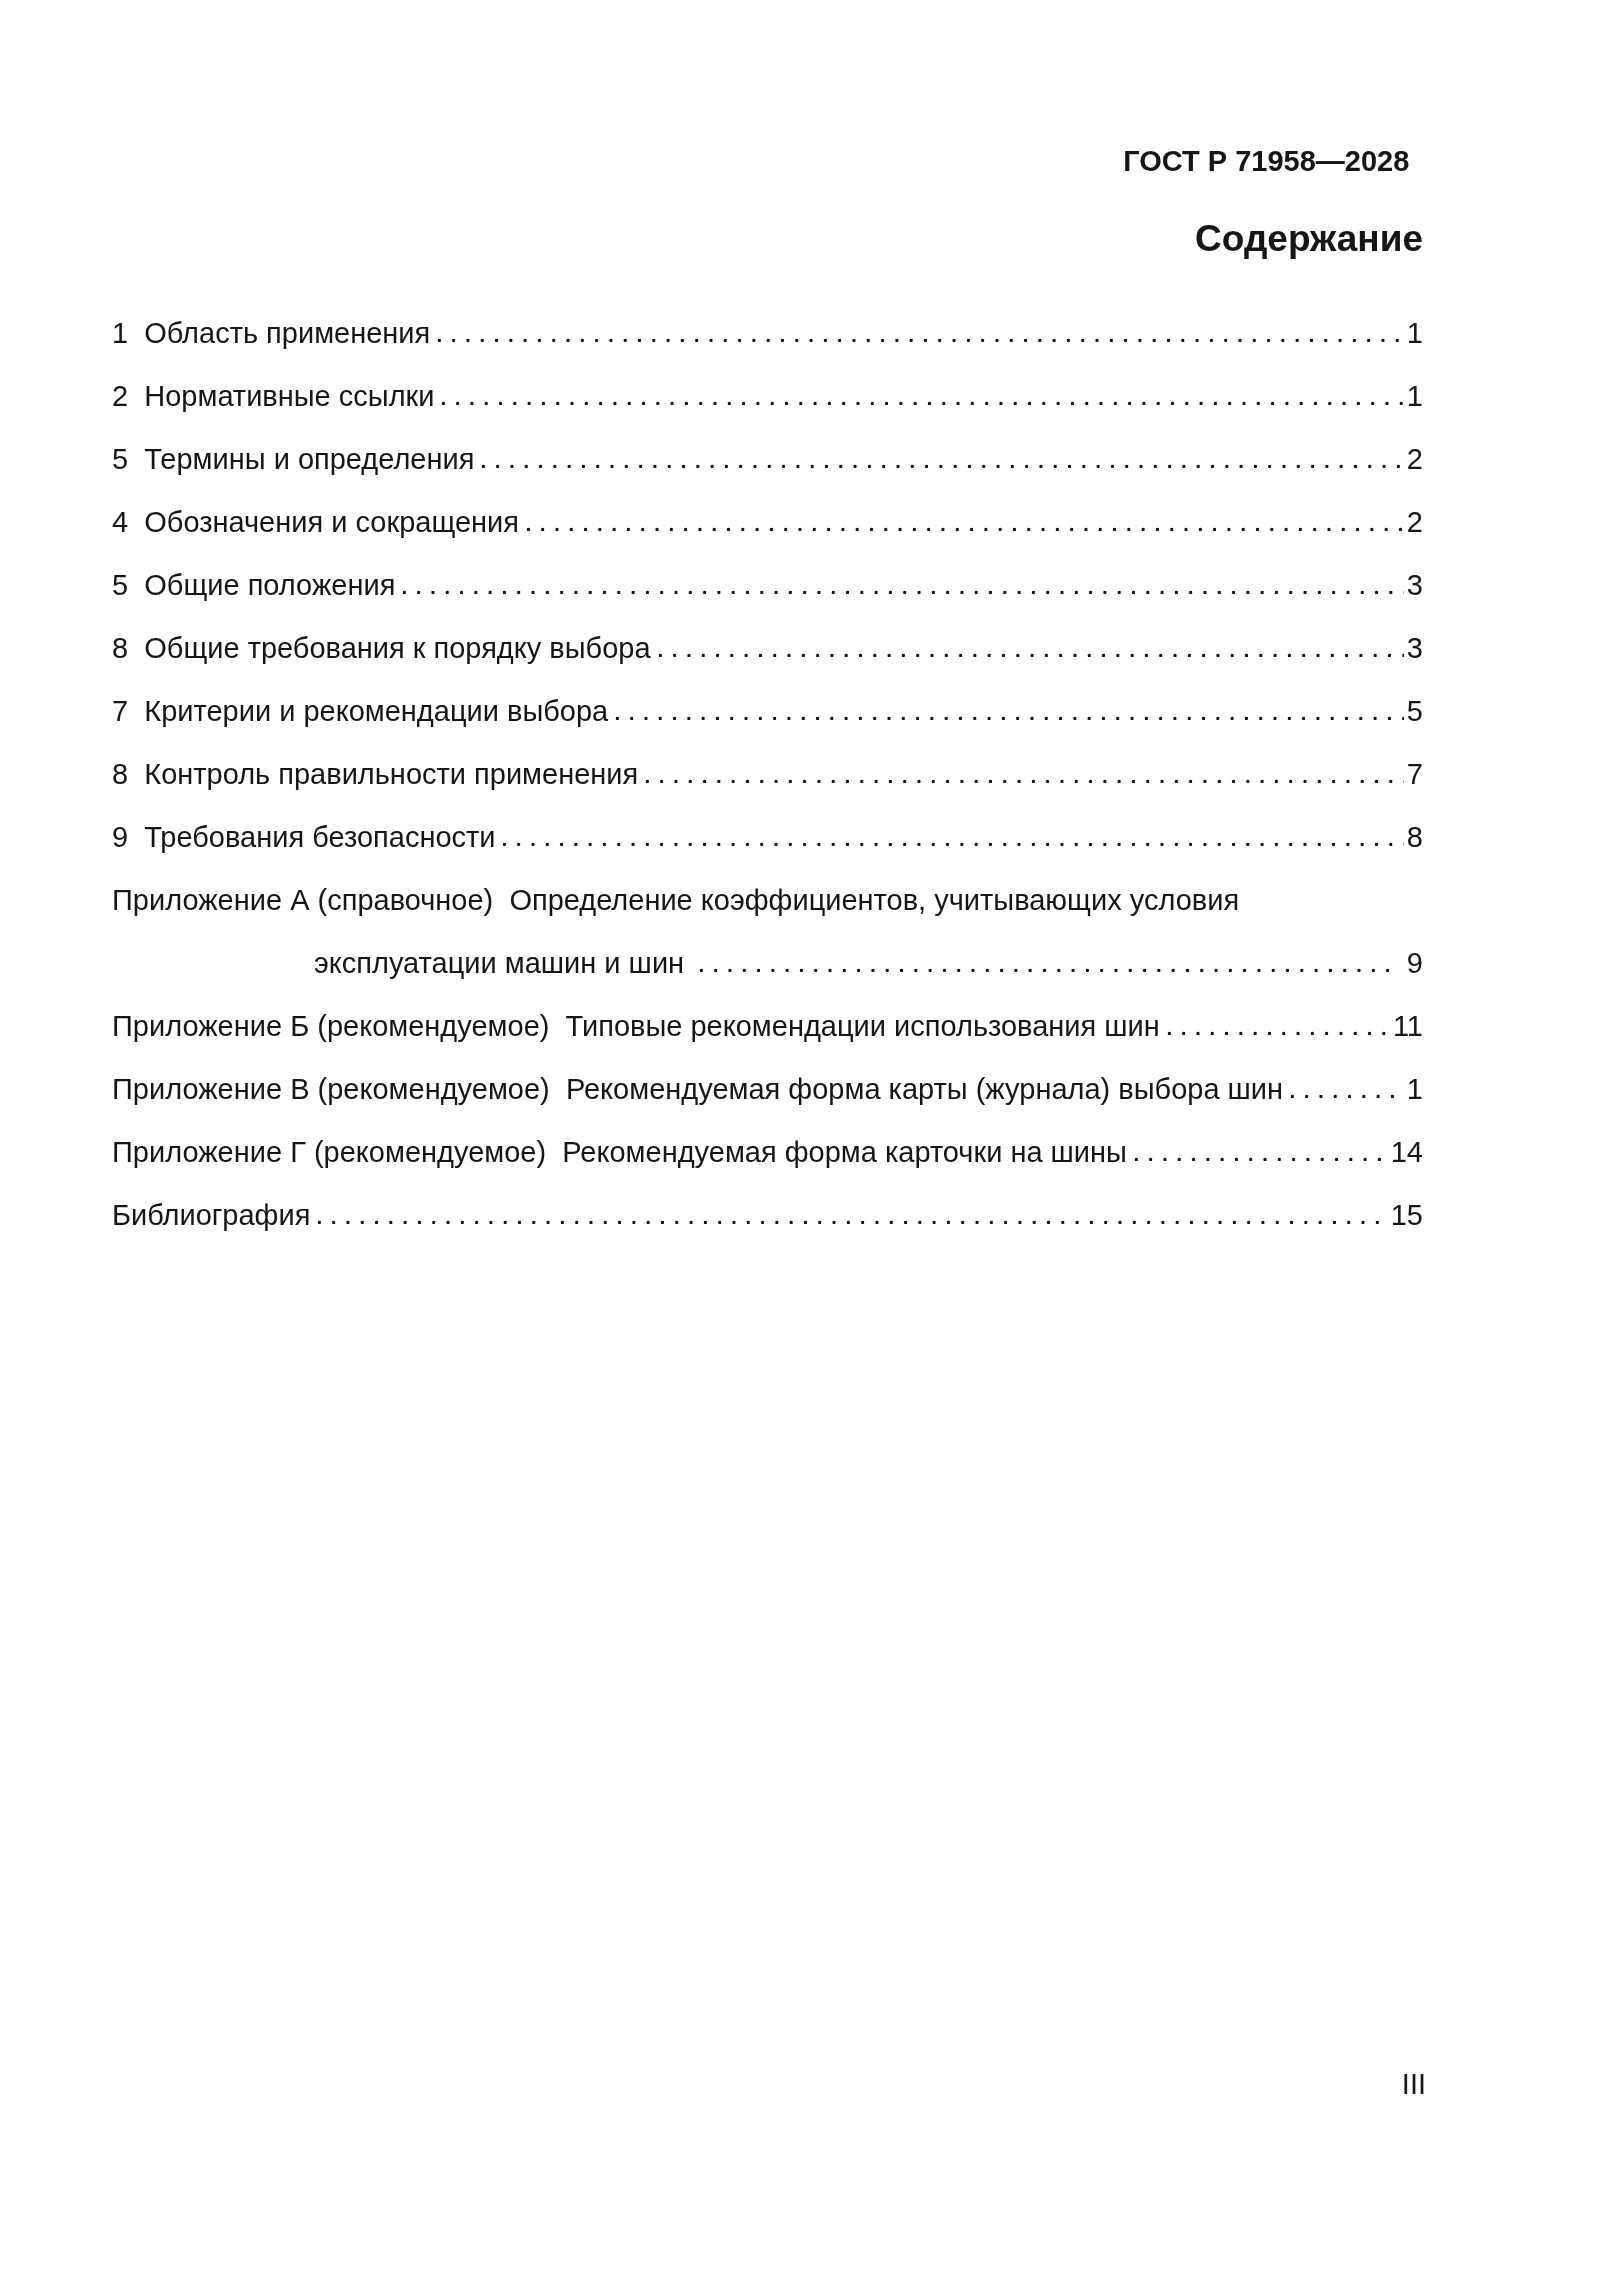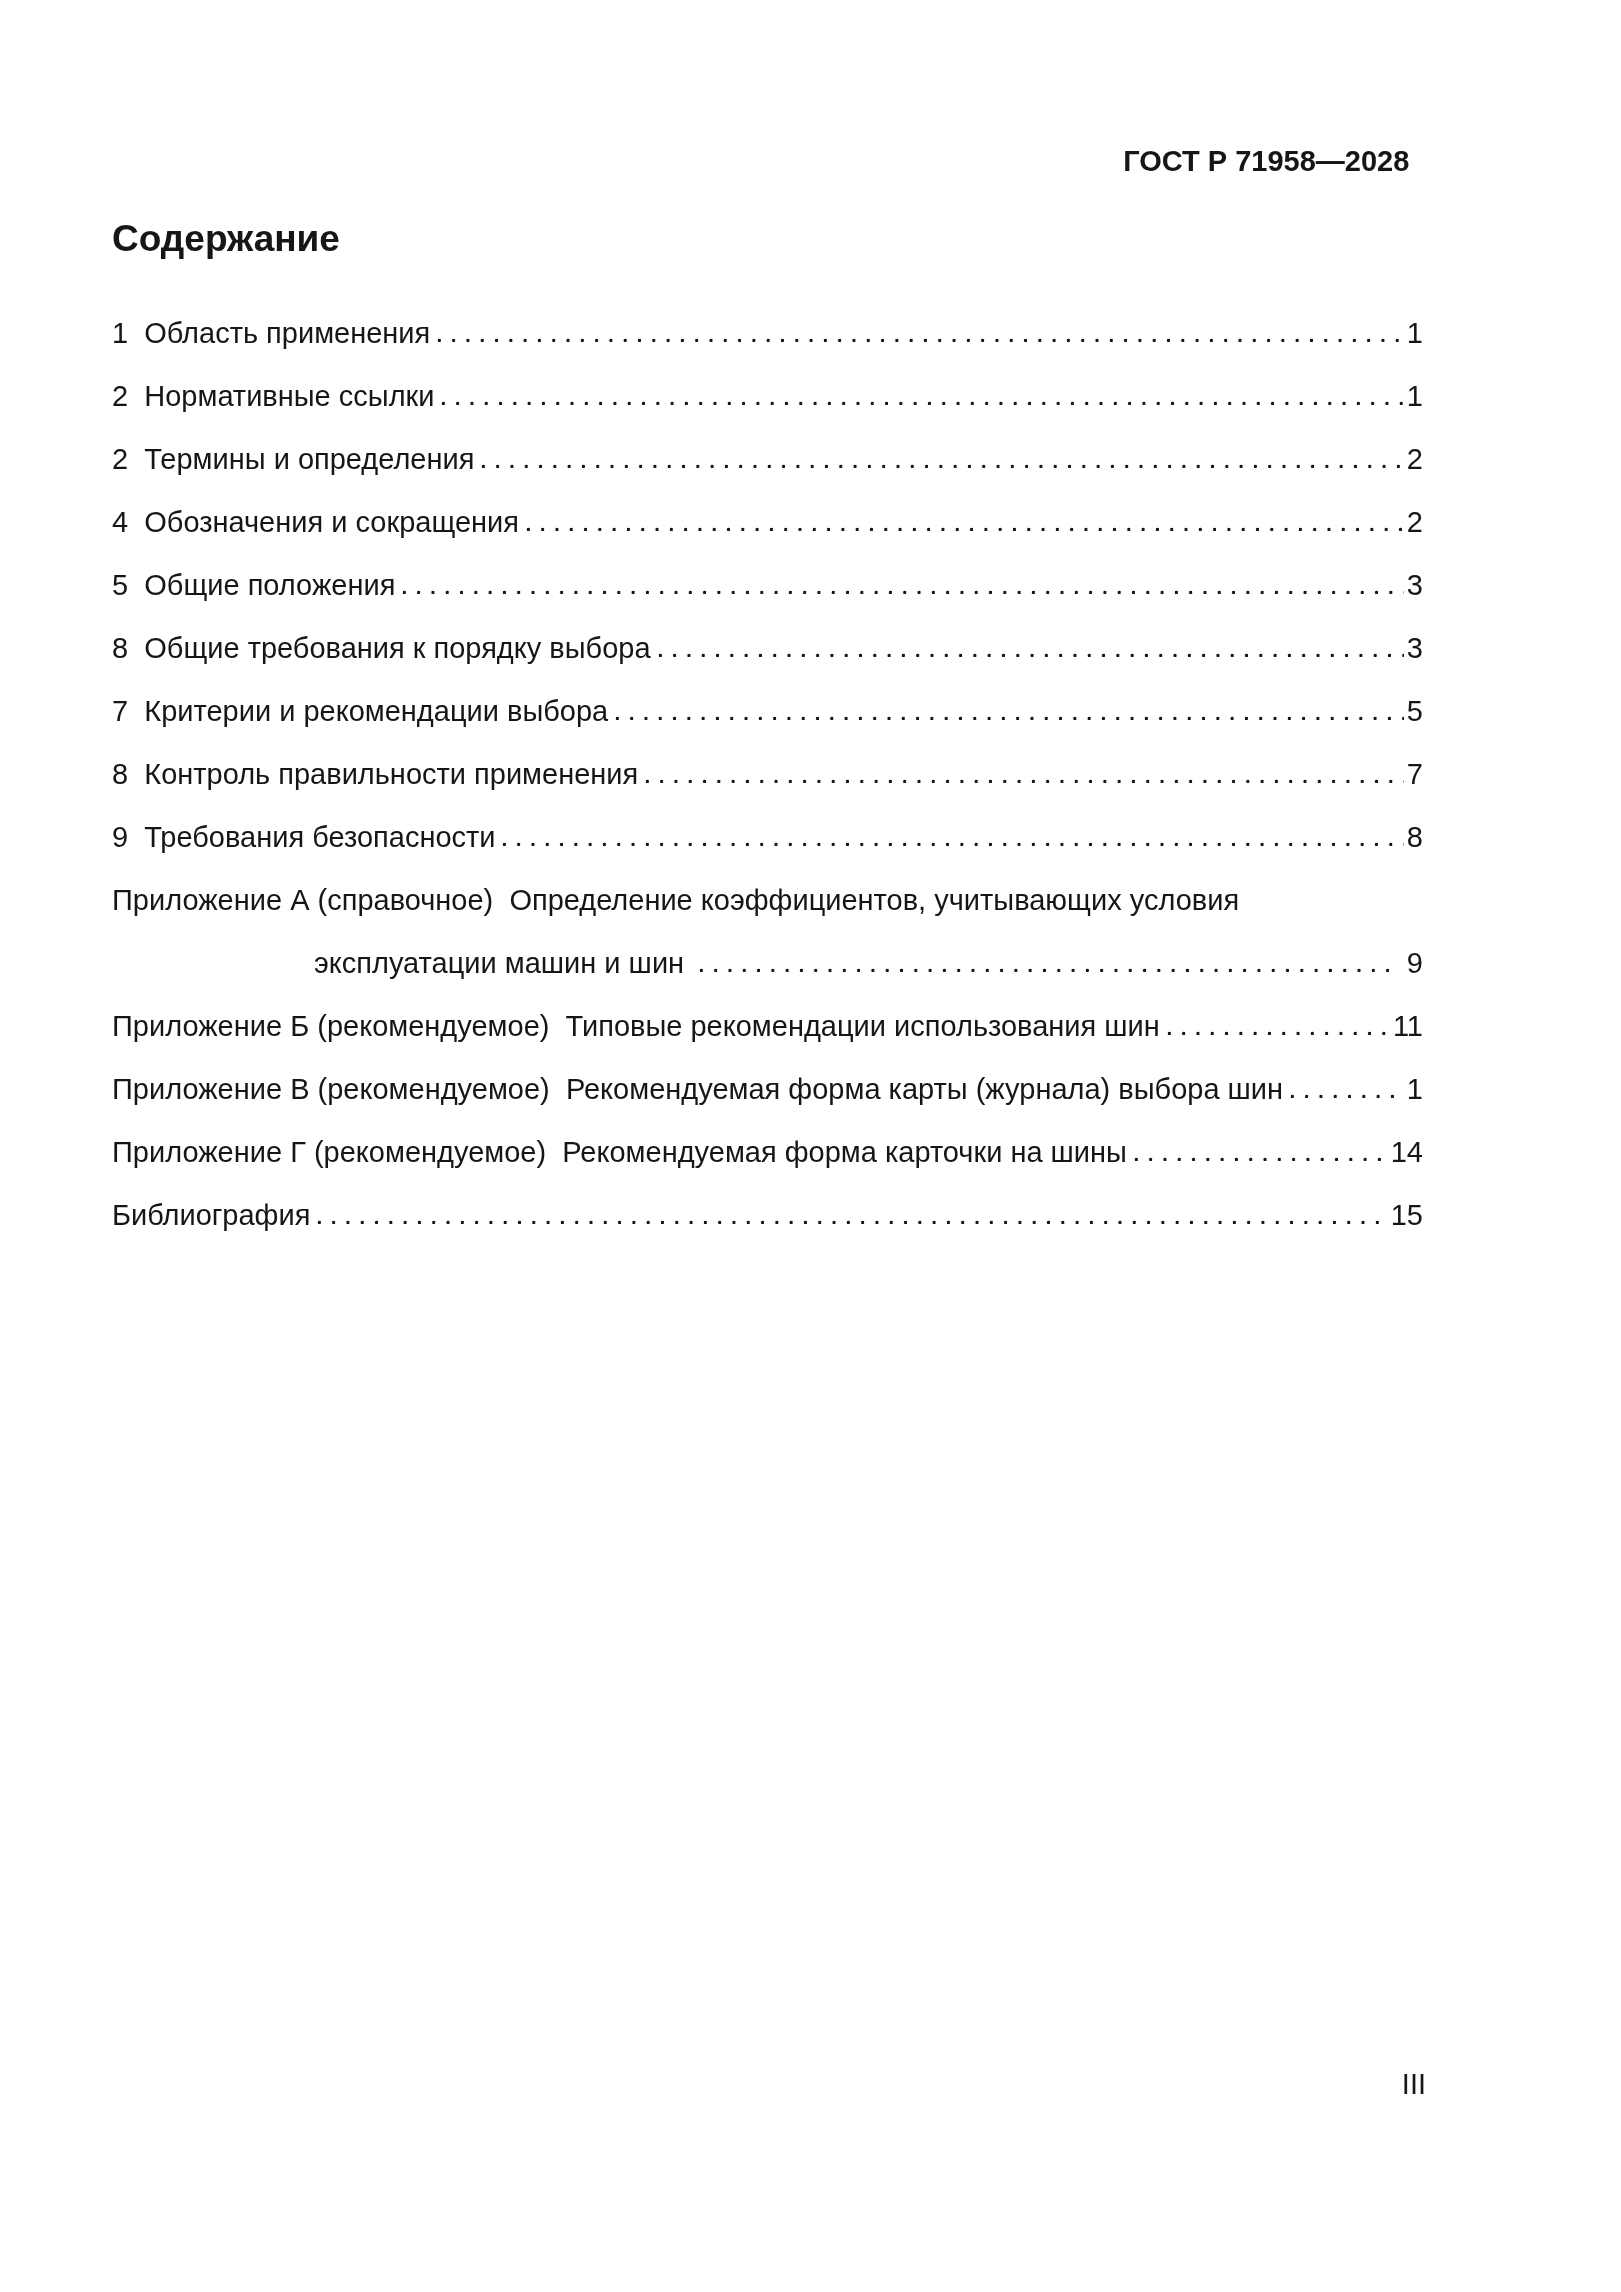--- a/index.html
+++ b/index.html
@@ -26,21 +26,21 @@
     font-size: 29px;
     line-height: 35px;
     font-weight: 700;
     white-space: pre;
   }
   .toc-title {
     position: absolute;
     top: 216px;
     left: 112px;
     right: 198px;
-    text-align: left;
+    text-align: right;
     font-size: 37px;
     line-height: 45px;
     font-weight: 700;
   }
   .toc {
     position: absolute;
     top: 290px;
     left: 112px;
     right: 198px;
     font-size: 29px;
@@ -96,21 +96,21 @@
       <span class="toc-page">1</span>
     </div>
 
     <div class="toc-row">
       <span class="toc-label">2  Нормативные ссылки</span>
       <span class="leader"></span>
       <span class="toc-page">1</span>
     </div>
 
     <div class="toc-row">
-      <span class="toc-label">2  Термины и определения</span>
+      <span class="toc-label">5  Термины и определения</span>
       <span class="leader"></span>
       <span class="toc-page">2</span>
     </div>
 
     <div class="toc-row">
       <span class="toc-label">4  Обозначения и сокращения</span>
       <span class="leader"></span>
       <span class="toc-page">2</span>
     </div>
 

